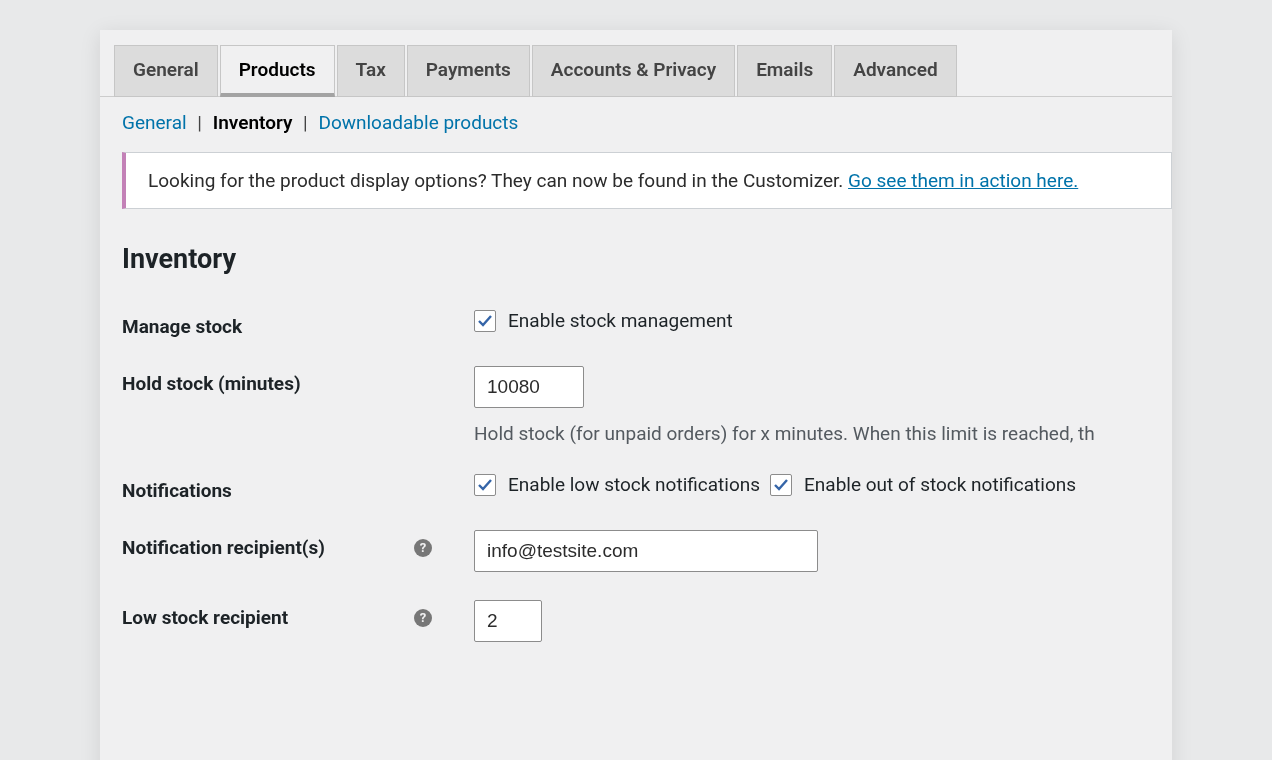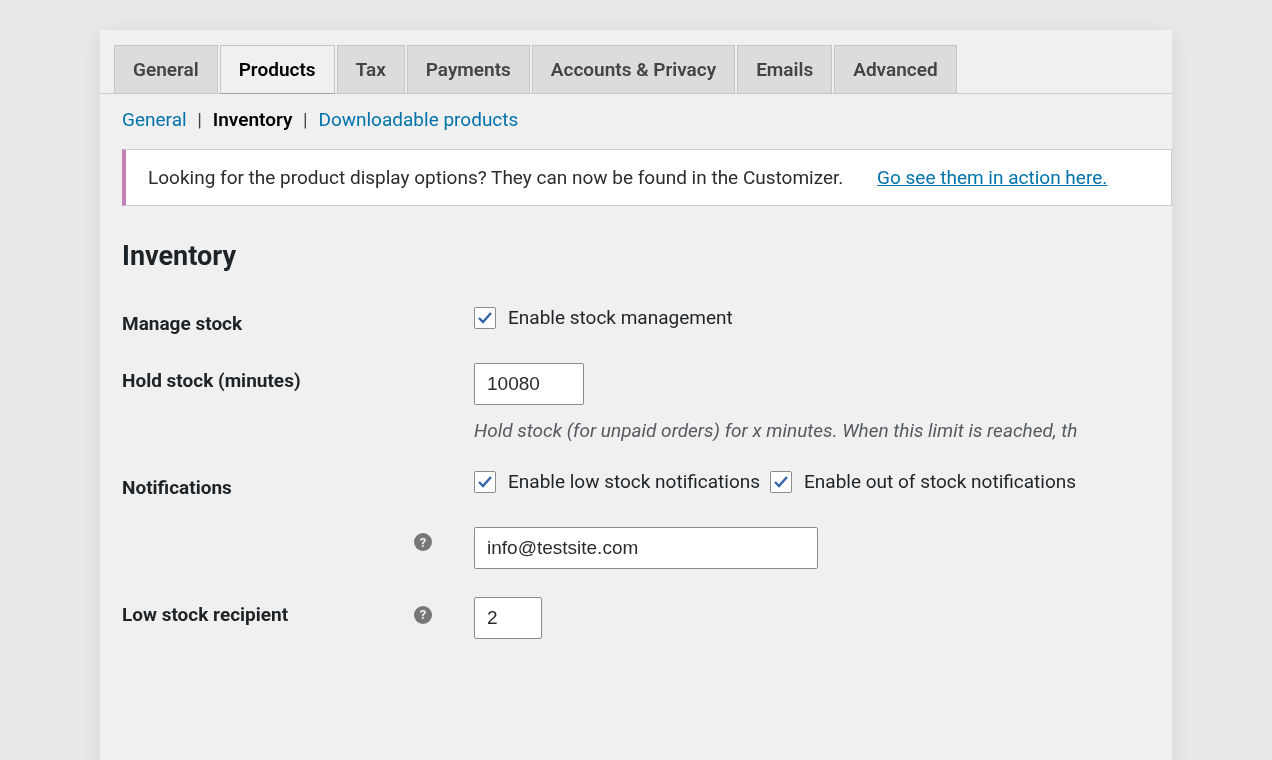--- a/index.html
+++ b/index.html
@@ -36,21 +36,21 @@
       padding: 12px 18px;
       font-size: 19px;
       font-weight: 600;
       color: #444;
       cursor: pointer;
       position: relative;
       top: 1px;
     }
     .tab.active {
       background: #f0f0f1;
-      border-bottom: 1px solid #a3a3a3;
+      border-bottom: 4px solid #a3a3a3;
       color: #000;
     }
     .subtabs {
       padding: 14px 22px 18px 22px;
       font-size: 19px;
     }
     .subtabs a {
       color: #0073aa;
       text-decoration: none;
     }
@@ -67,21 +67,20 @@
       border: 1px solid #ccd0d4;
       border-left: 4px solid #c381b7;
       margin: 0 0 0 22px;
       padding: 16px 22px;
       font-size: 19px;
       color: #2c2c2c;
     }
     .notice a {
       color: #0073aa;
       text-decoration: underline;
-      margin-left: 29px;
     }
     h2.section-title {
       font-size: 27px;
       font-weight: 700;
       padding: 34px 22px 20px 22px;
       color: #1d2327;
     }
     .form-row {
       display: flex;
       align-items: flex-start;
@@ -157,21 +156,20 @@
       border: 1px solid #8c8c8c;
       border-radius: 2px;
       padding: 9px 12px;
       font-size: 19px;
       color: #2c2c2c;
     }
     .input-small { width: 110px; }
     .input-medium { width: 344px; }
     .input-tiny { width: 68px; }
     .field-desc {
-      font-style: italic;
       font-size: 19px;
       color: #545a60;
       white-space: nowrap;
     }
   </style>
 </head>
 <body>
 
 <div class="panel">
 
@@ -238,20 +236,21 @@
               <path d="M2 8 L6 12 L14 3" stroke="#3565a8" stroke-width="2.4" fill="none"></path>
             </svg>
         </span>
         <span class="checkbox-label">Enable out of stock notifications</span>
       </div>
     </div>
   </div>
 
   <div class="form-row">
     <div class="label-col">
+      <span>Notification recipient(s)</span>
       <span class="help-icon">?</span>
     </div>
     <div class="control-col">
       <input type="text" class="input-medium" value="info@testsite.com" style="">
     </div>
   </div>
 
   <div class="form-row">
     <div class="label-col">
       <span>Low stock recipient</span>

